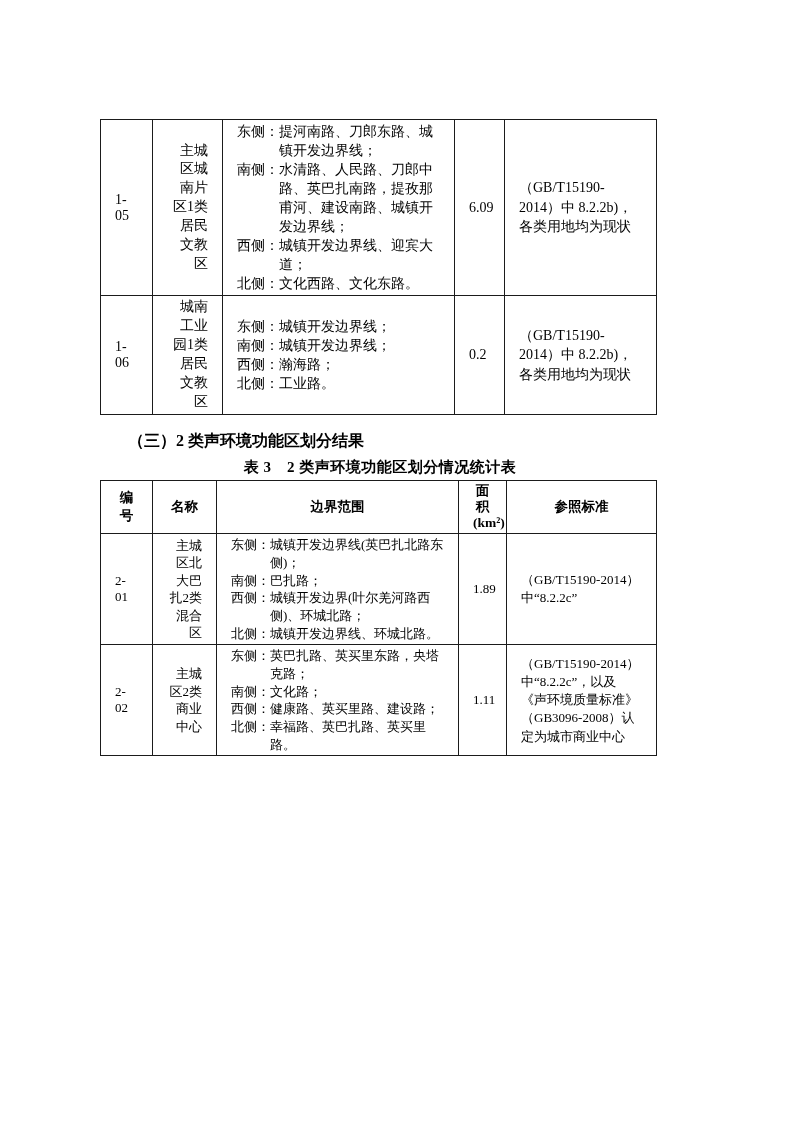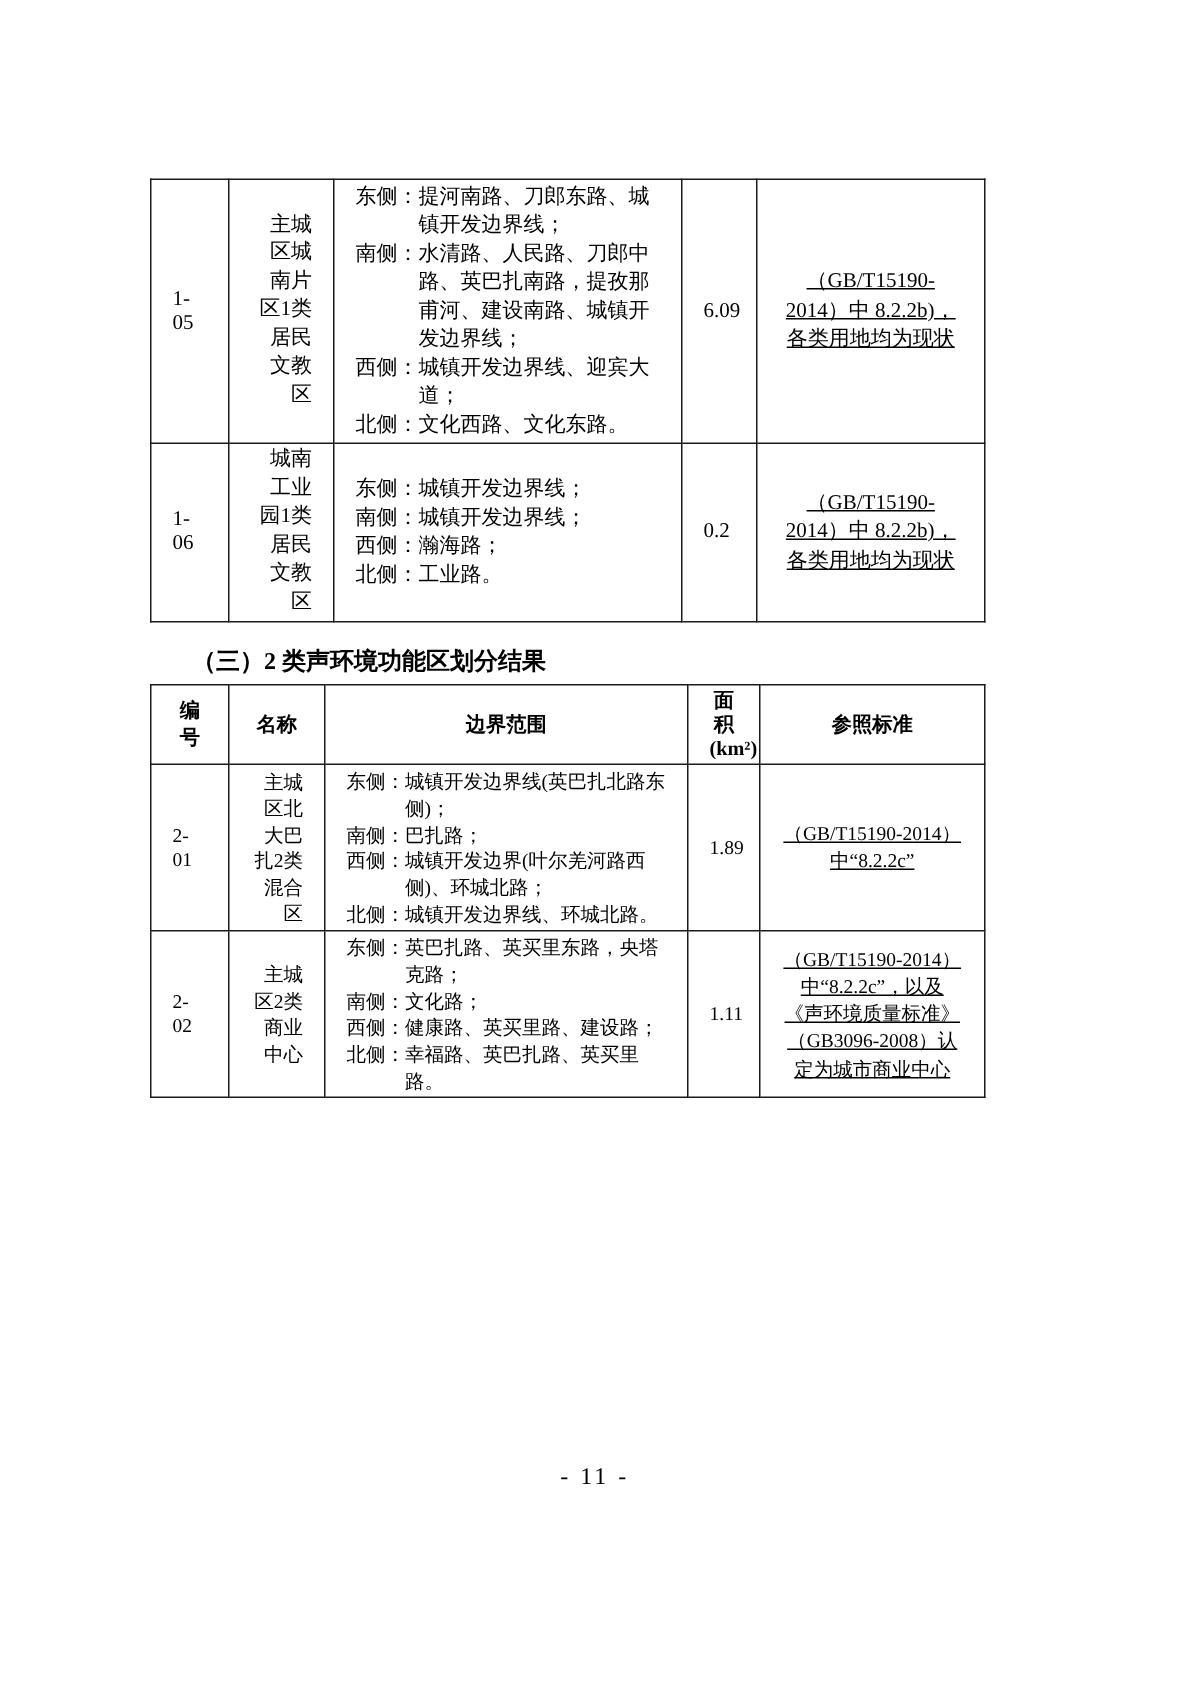--- a/index.html
+++ b/index.html
@@ -13,21 +13,21 @@
   }
   .content{position:absolute;left:96px;top:119px;width:568px;}
 
   table.tbl{border-collapse:collapse;table-layout:fixed;width:556px;margin-left:4px;}
   .tbl td,.tbl th{border:1.6px solid #1b1b1b;vertical-align:middle;padding:2px 14px;}
   .tbl-a{font-size:14px;}
   .tbl-b{font-size:13px;}
   .c{text-align:left;}
   .bnd-cell{padding:4px 4px 4px 7px;vertical-align:middle;}
   .bnd{padding-left:3em;text-indent:-3em;line-height:1.36;}
-  .std-cell{text-align:center;padding:2px 6px;line-height:1.4;text-decoration:underline;}
+  .std-cell{text-align:left;padding:2px 6px;line-height:1.4;}
   .name-cell{text-align:right;padding:2px 2px;line-height:1.35;}
   .hdr th{font-weight:bold;text-align:center;font-size:13.5px;}
   .area-hdr{white-space:pre-line;line-height:1.2;}
 
   .heading{font-size:16px;font-weight:bold;margin:16px 0 4px 0;text-indent:32px;}
   .para{font-size:20px;line-height:35px;text-align:justify;text-indent:32px;margin:0;}
   .para .lead{font-weight:bold;}
   .caption{font-size:15px;font-weight:bold;text-align:center;margin:6px 0 3px 0;letter-spacing:.5px;}
   .pageno{position:absolute;top:976px;left:0;width:100%;text-align:center;font-size:16px;letter-spacing:2px;}
 
@@ -77,20 +77,21 @@
           <td class="std-cell">（GB/T15190-2014）中 8.2.2b)，各类用地均为现状</td>
         </tr>
       </tbody>
     </table>
 
     <div class="heading">（三）2 类声环境功能区划分结果</div>
 
 
 
 
+    <div class="caption">表 3　2 类声环境功能区划分情况统计表</div>
 
     <table class="tbl tbl-b">
       <colgroup>
         <col style="width:52px">
           <col style="width:64px">
           <col style="width:242px">
           <col style="width:48px">
           <col style="width:150px">
       </colgroup>
       <tbody>
@@ -123,14 +124,13 @@
             <div class="bnd">西侧：健康路、英买里路、建设路；</div>
             <div class="bnd">北侧：幸福路、英巴扎路、英买里路。</div>
           </td>
           <td class="c">1.11</td>
           <td class="std-cell">（GB/T15190-2014）中“8.2.2c”，以及《声环境质量标准》（GB3096-2008）认定为城市商业中心</td>
         </tr>
       </tbody>
     </table>
   </div>
 
-  <div class="pageno">- 11 -</div>
 </div>
 
 </body></html>

